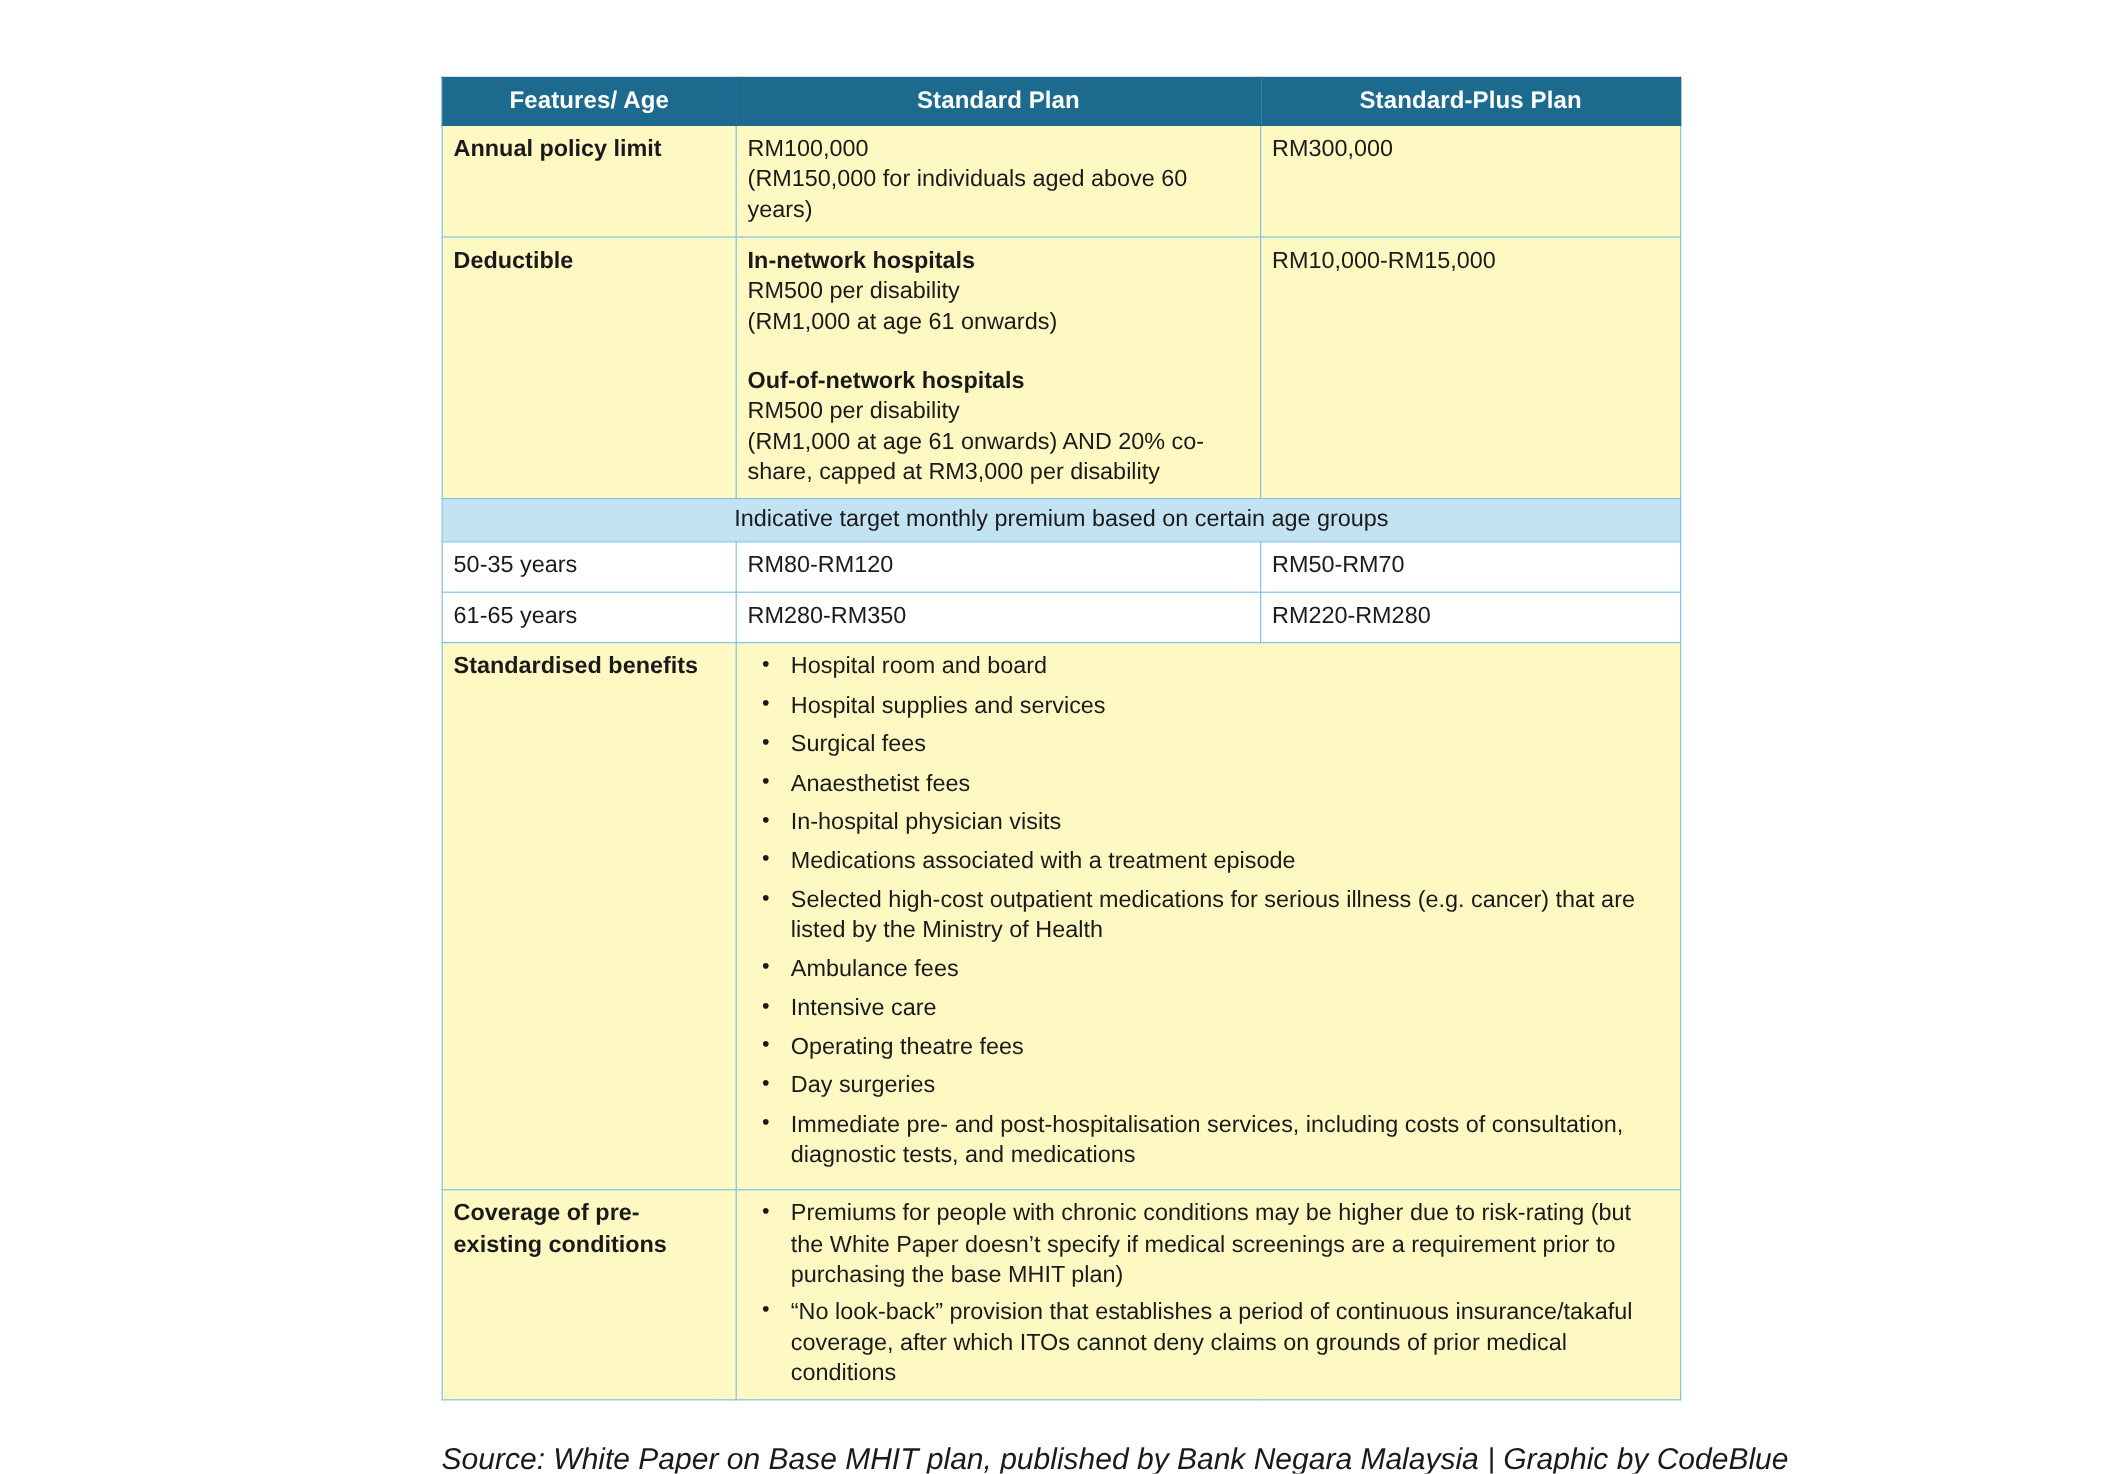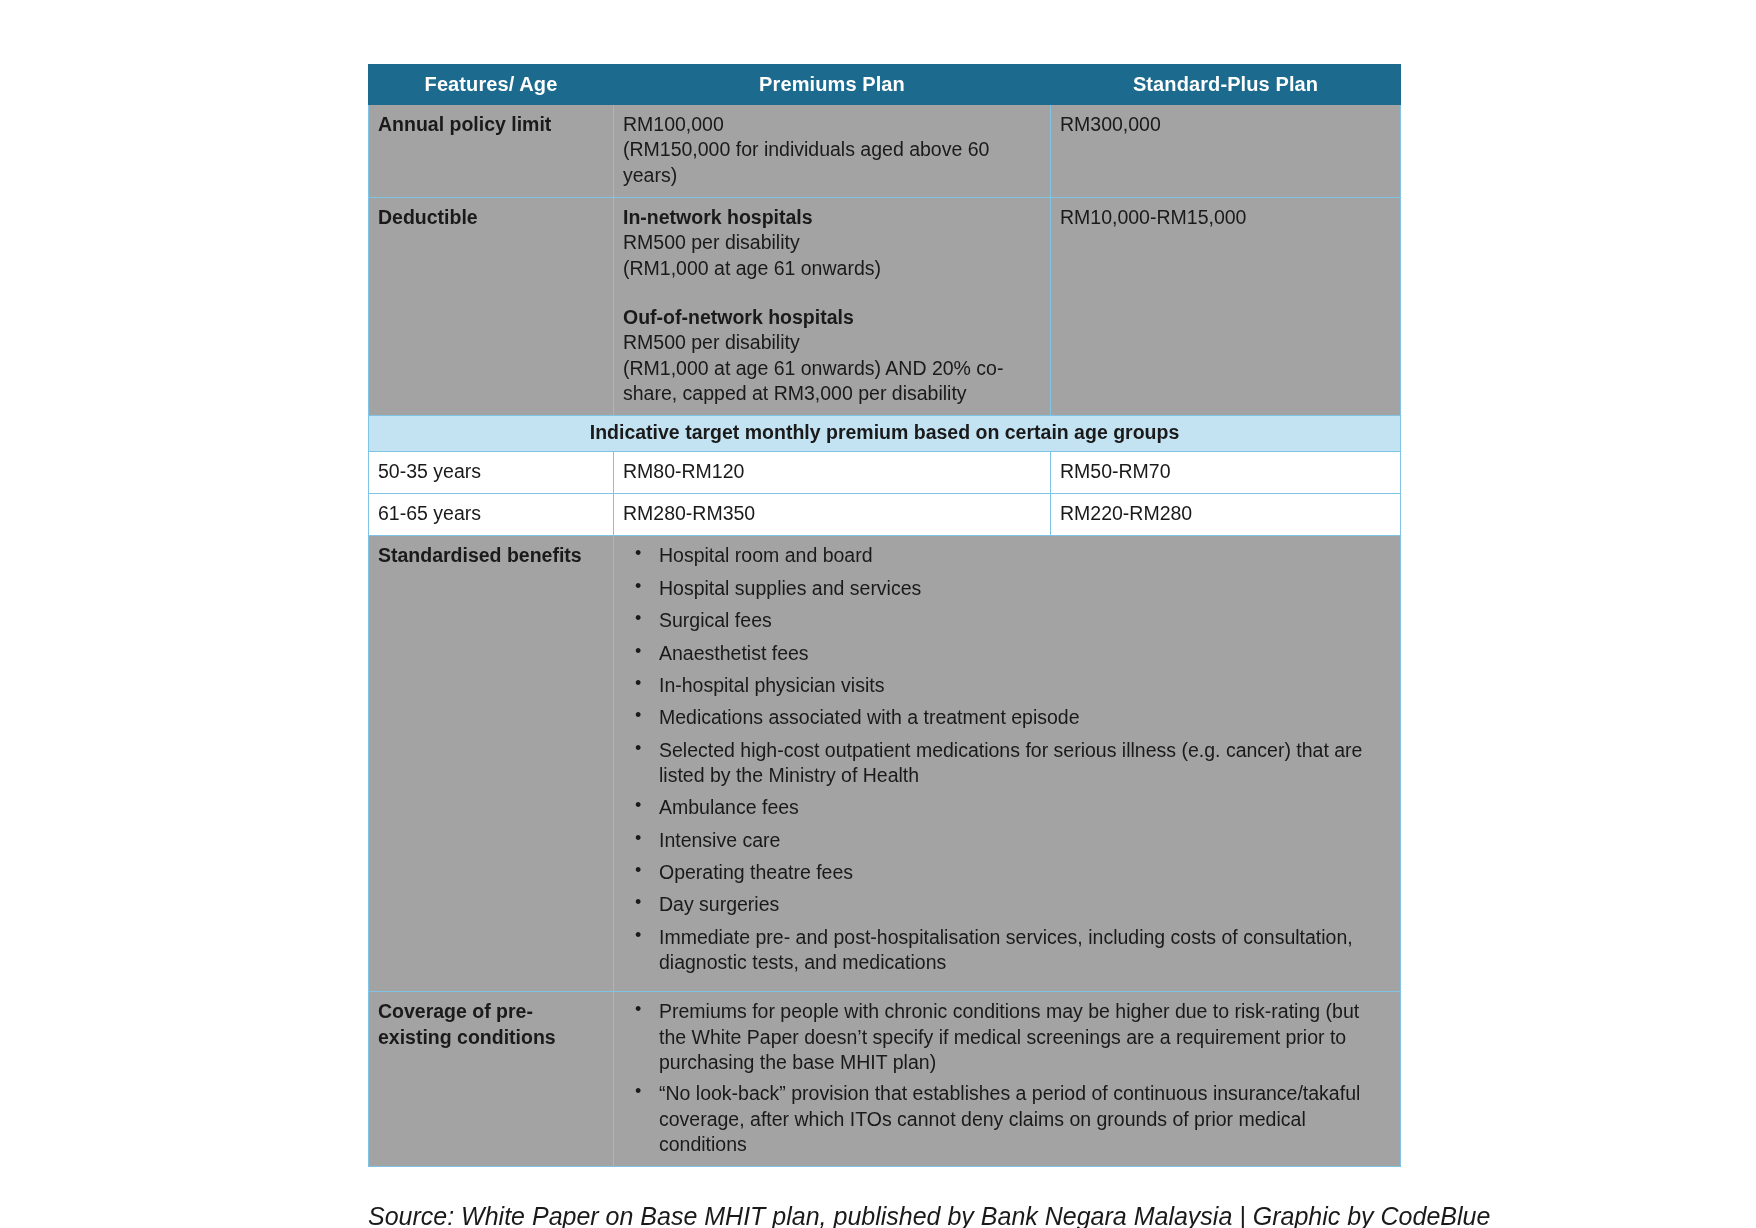--- a/index.html
+++ b/index.html
@@ -44,28 +44,28 @@
     border: 1px solid #1C6A8E;
     letter-spacing: 0.1px;
   }
 
   td {
     border: 1px solid #7FC4E4;
     vertical-align: top;
     padding: 7px 9px 9px 9px;
     background: #ffffff;
   }
-  td.shaded { background: #a3a3a3; }
+  td.shaded { background: #fef9c3; }
   td.label {
     font-weight: bold;
   }
   td.center-band {
     background: #C3E3F3;
     text-align: center;
-    font-weight: bold;
+    font-weight: normal;
     padding: 4px 8px 5px 8px;
   }
 
   .blk { margin: 0; }
   .sub-head { font-weight: bold; margin: 0; }
   .gap { height: 24px; }
 
   ul.bul {
     margin: 0;
     padding: 0 0 0 36px;
@@ -105,21 +105,21 @@
   <table class="plan-table">
     <colgroup>
       <col class="c1">
         <col class="c2">
         <col class="c3">
     </colgroup>
 
     <thead>
       <tr>
         <th>Features/ Age</th>
-        <th>Premiums Plan</th>
+        <th>Standard Plan</th>
         <th>Standard-Plus Plan</th>
       </tr>
     </thead>
 
     <tbody>
 
       <tr>
         <td class="shaded label">Annual policy limit</td>
         <td class="shaded">
           <p class="blk">RM100,000</p>

